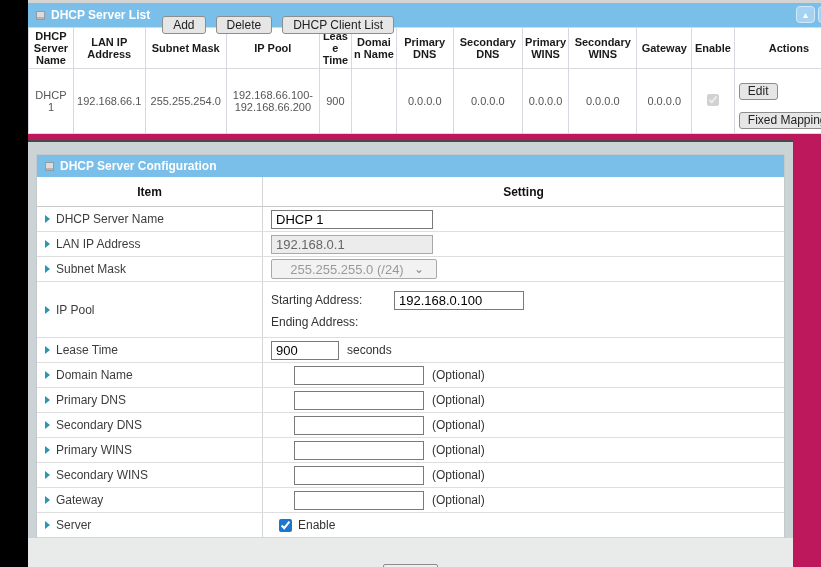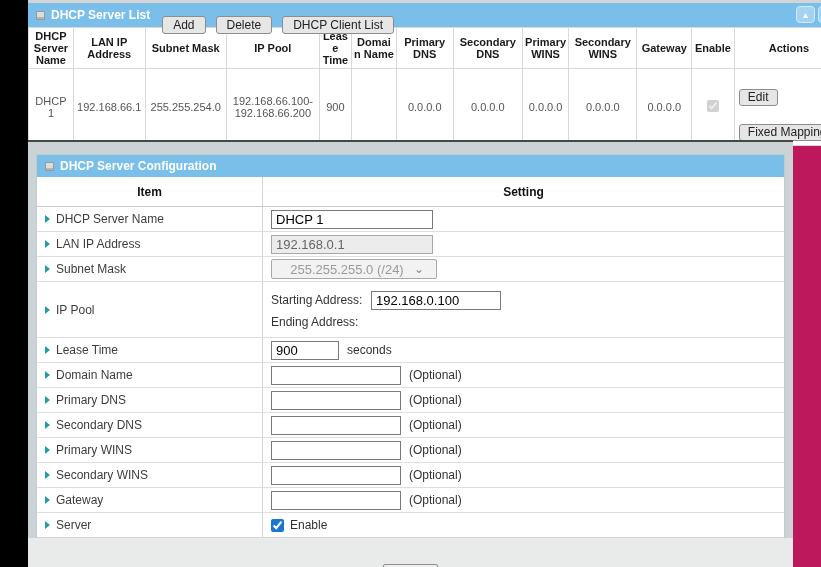--- a/index.html
+++ b/index.html
@@ -41,21 +41,21 @@
   
   .grid{width:100%;border-collapse:collapse;table-layout:fixed;background:#fff;}
   .grid th,.grid td{
     border:1px solid #d8d8e0;text-align:center;vertical-align:middle;
     padding:2px;word-wrap:break-word;
   }
   .grid th{font-size:11px;font-weight:bold;color:#1a1a1a;height:38px;}
   .grid td{font-size:11px;color:#555;height:46px;}
   .grid input[type=checkbox]{width:12px;height:12px;}
   .actions-cell{text-align:left !important;}
-  .actions-cell .btn{display:block;margin:18px 0 2px 2px;padding:0 8px;height:17px;font-size:12px;}
+  .actions-cell .btn{display:block;margin:12px 0 2px 2px;padding:0 8px;height:17px;font-size:12px;}
 
   
   .config-outer{
     position:absolute;left:0;top:140px;width:765px;height:427px;
     background:#ccd3d7;border-top:2px solid #474747;
     padding:12px 8px 0 8px;display:flex;flex-direction:column;
   }
   .config-inner{background:#fff;width:749px;border:1px solid #c4c9cc;border-bottom:none;}
   .cfg-headrow{display:flex;height:30px;border-bottom:1px solid #c9c9c9;}
   .cfg-headrow .hcell{
@@ -71,27 +71,27 @@
     display:flex;align-items:center;padding-left:8px;gap:6px;
     font-size:12px;color:#3d3d3d;
   }
   .arrow{
     width:0;height:0;border-left:5px solid var(--arrow-teal);
     border-top:4px solid transparent;border-bottom:4px solid transparent;flex:0 0 auto;
   }
   .cfg-setting{flex:1;display:flex;align-items:center;padding-left:8px;gap:8px;font-size:12px;color:#333;}
   .row-h25{height:25px;}
   .row-h56{height:56px;}
-  .row-h23{height:23px;}
+  .row-h23{height:23px;gap:8px;}
   .txt{
     height:19px;border:1px solid #7a7a7a;font-size:13px;color:#000;
     font-family:"Liberation Sans", sans-serif;padding:0 4px;background:#fff;
   }
   .w160{width:162px;}
-  .w130{width:130px;}
+  .w130{width:130px;margin-left:23px;}
   .w64{width:68px;}
   .txt:disabled,.txt.disabled{background:#ececec;color:#666;border-color:#a9a9a9;}
   .fake-select{
     width:166px;height:20px;background:#f2f2f2;border:1px solid #a9a9a9;border-radius:2px;
     color:#9a9a9a;font-size:13px;display:flex;align-items:center;padding:0 12px;gap:4px;text-align:center;
   }
   .fake-select .sel-text{flex:1;white-space:nowrap;overflow:hidden;}
   .chev{color:#8a8a8a;font-size:12px;line-height:10px;}
   .pool{display:flex;flex-direction:column;gap:5px;width:100%;}
   .pool-line{display:flex;align-items:center;}

